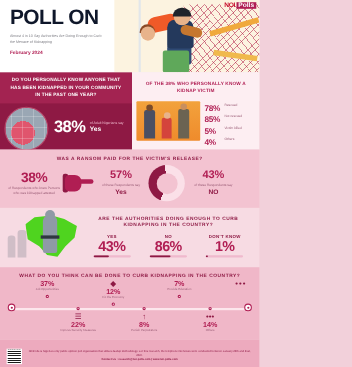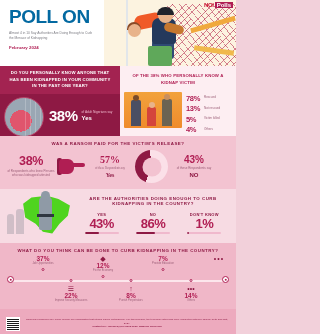--- a/index.html
+++ b/index.html
@@ -34,21 +34,21 @@
   .fig-legs  { position:absolute; left:14px; top:33px; width:22px; height:18px; background:#2f4a74; border-radius:3px; }
   .vic-torso { position:absolute; left:-4px; top:6px; width:28px; height:14px; background:#f05a28; border-radius:7px; transform:rotate(-12deg); }
   .vic-head  { position:absolute; left:-10px; top:16px; width:13px; height:13px; background:#e8b38b; border-radius:50%; }
   .vic-hair  { position:absolute; left:-11px; top:14px; width:14px; height:8px; background:#8a4a26; border-radius:7px 7px 0 0; }
   .arm-sleeve{ position:absolute; left:26px; top:16px; width:20px; height:9px; background:#c6772f; border-radius:5px; transform:rotate(14deg); }
   .art-box   { position:absolute; left:44px; top:46px; width:24px; height:20px; background:#5fa85a; border-radius:2px; }
 
   .hdr-text { position:absolute; left:0; top:0; width:112px; padding:8px 0 0 9px; }
   .title {
     font-size:19px; font-weight:bold; line-height:.96;
-    color:#0369a1; letter-spacing:-.5px;
+    color:#0f172a; letter-spacing:-.5px;
   }
   .subtitle {
     margin-top:5px; font-size:3.3px; line-height:1.5; color:#7d7d84; max-width:86px;
   }
   .date { margin-top:4px; font-size:4.4px; font-weight:bold; color:#b01e53; }
   .logo {
     position:absolute; right:3px; top:2px;
     display:flex; align-items:center; font-size:6px; font-weight:bold;
   }
   .logo-noi { color:#c8102e; letter-spacing:-.3px; }
@@ -89,41 +89,41 @@
     border-radius:1px; overflow:hidden;
   }
   .q2-art .p { position:absolute; bottom:2px; border-radius:2px 2px 0 0; }
   .p1 { left:7px; width:10px; height:26px; background:#4a4f63; }
   .p1::before{ content:""; position:absolute; left:2px; top:-5px; width:6px;height:6px;background:#7a4b2a;border-radius:50%; }
   .p2 { left:23px; width:9px; height:19px; background:#d4443c; }
   .p2::before{ content:""; position:absolute; left:1.5px; top:-5px; width:6px;height:6px;background:#e8b38b;border-radius:50%; }
   .p3 { left:38px; width:10px; height:27px; background:#6b6352; }
   .p3::before{ content:""; position:absolute; left:2px; top:-5px; width:6px;height:6px;background:#c98f5e;border-radius:50%; }
   .q2-stats { margin-left:4px; padding-top:2px; }
-  .q2-row { display:flex; align-items:center; margin-bottom:1.5px; }
+  .q2-row { display:flex; align-items:flex-start; margin-bottom:1.5px; }
   .q2-pct { font-size:7.5px; font-weight:bold; color:#b01e53; width:18px; letter-spacing:-.3px; }
   .q2-txt { font-size:3px; color:#9c5f78; line-height:1.2; }
 
   
   .ransom { background:#f3c3d1; padding:5px 0 6px; position:relative; }
   .sec-head {
     text-align:center; color:#8e1944; font-size:4.4px; font-weight:bold;
     letter-spacing:.5px; margin-bottom:4px;
   }
   .ransom-row { display:flex; align-items:center; padding:0 5px; }
   .r-left { width:52px; text-align:center; }
   .r-left .big { font-size:12.5px; font-weight:bold; color:#b01e53; line-height:1; letter-spacing:-.4px; }
   .r-left .small { font-size:3px; color:#9c5f78; line-height:1.3; margin-top:2px; }
   .hand {
     width:26px; height:20px; position:relative; flex:none; margin:0 2px;
   }
   .hand-fist { position:absolute; left:0; top:2px; width:15px; height:15px; background:#b01e53; border-radius:4px 6px 6px 4px; }
   .hand-finger { position:absolute; left:13px; top:6px; width:13px; height:4.5px; background:#b01e53; border-radius:0 2px 2px 0; }
   .hand-cuff { position:absolute; left:-2px; top:1px; width:5px; height:17px; background:#8e1944; border-radius:2px; }
-  .r-mid { width:46px; text-align:center; position:relative;font-family:Liberation Serif, serif; }
+  .r-mid { width:46px; text-align:center; position:relative; }
   .r-mid .big { font-size:10px; font-weight:bold; color:#b01e53; line-height:1; }
   .r-mid .small { font-size:3px; color:#9c5f78; line-height:1.25; margin-top:2px; }
   .r-mid .ans { font-size:6px; font-weight:bold; color:#8e1944; margin-top:1px; }
   .donut {
     width:33px; height:33px; border-radius:50%; flex:none; margin:0 2px;
     background:conic-gradient(from 200deg, #8e1944 0 43%, #fbe0e8 43% 100%);
     position:relative;
   }
   .donut::after {
     content:""; position:absolute; left:50%; top:50%; transform:translate(-50%,-50%);
@@ -247,21 +247,21 @@
           <div class="p p1"></div>
           <div class="p p2"></div>
           <div class="p p3"></div>
         </div>
         <div class="q2-stats">
           <div class="q2-row">
             <div class="q2-pct">78%</div>
             <div class="q2-txt">Rescued</div>
           </div>
           <div class="q2-row">
-            <div class="q2-pct">13%</div>
+            <div class="q2-pct">85%</div>
             <div class="q2-txt">Not rescued</div>
           </div>
           <div class="q2-row">
             <div class="q2-pct">5%</div>
             <div class="q2-txt">Victim killed</div>
           </div>
           <div class="q2-row">
             <div class="q2-pct">4%</div>
             <div class="q2-txt">Others</div>
           </div>

